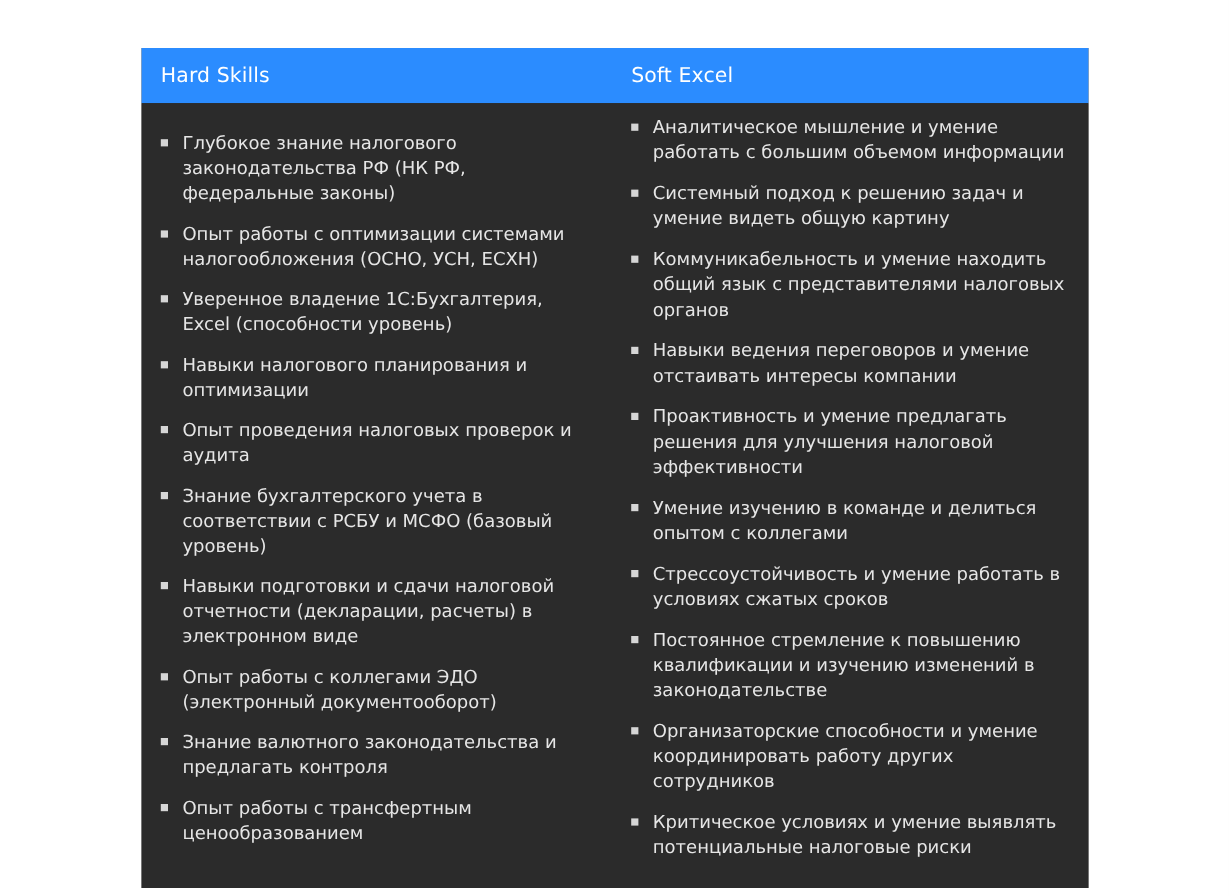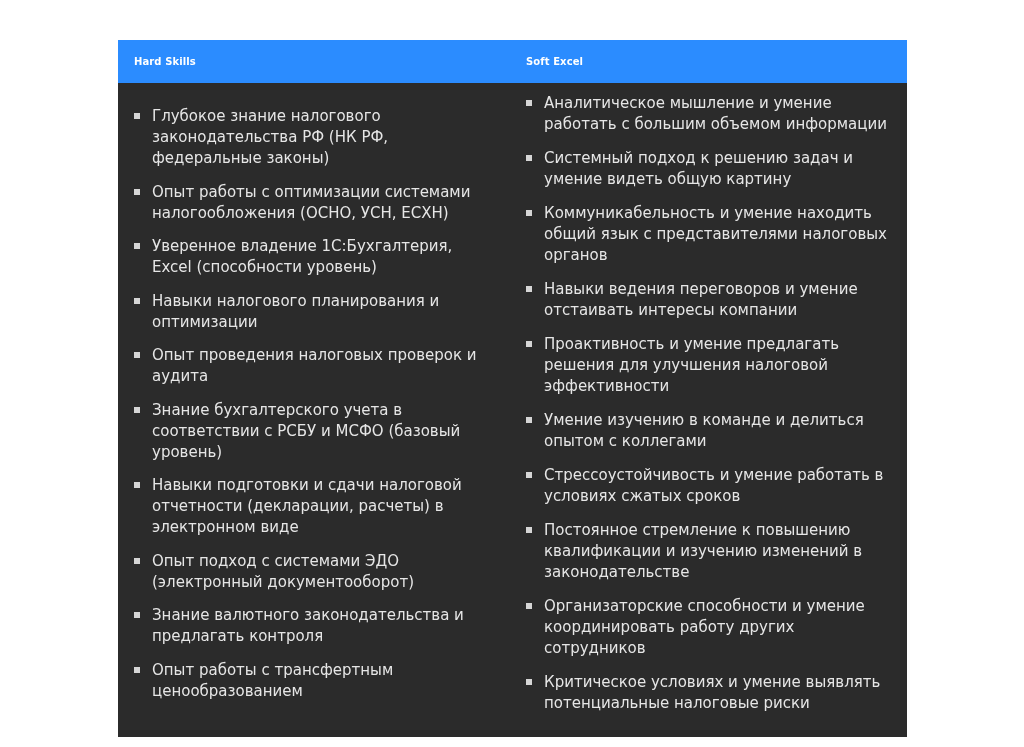--- a/index.html
+++ b/index.html
@@ -33,22 +33,22 @@
     table-layout: fixed;
     background: #2b2b2b;
   }
 
   .skills-table col.col-hard { width: 392px; }
   .skills-table col.col-soft { width: 397px; }
 
   .skills-table thead th {
     background: #2b8cff;
     color: #ffffff;
-    font-size: 10px;
-    font-weight: bold;
+    font-size: 17px;
+    font-weight: normal;
     text-align: left;
     padding: 13px 0 13px 16px;
     height: 17px;
     letter-spacing: 0.1px;
     vertical-align: middle;
     border: none;
   }
 
   .skills-table tbody td {
     background: #2b2b2b;
@@ -138,21 +138,21 @@
             <li>
               <span class="bullet-marker"></span>
               <span>Знание бухгалтерского учета в соответствии с РСБУ и МСФО (базовый уровень)</span>
             </li>
             <li>
               <span class="bullet-marker"></span>
               <span>Навыки подготовки и сдачи налоговой отчетности (декларации, расчеты) в электронном виде</span>
             </li>
             <li>
               <span class="bullet-marker"></span>
-              <span>Опыт подход с системами ЭДО (электронный документооборот)</span>
+              <span>Опыт работы с коллегами ЭДО (электронный документооборот)</span>
             </li>
             <li>
               <span class="bullet-marker"></span>
               <span>Знание валютного законодательства и предлагать контроля</span>
             </li>
             <li>
               <span class="bullet-marker"></span>
               <span>Опыт работы с трансфертным ценообразованием</span>
             </li>
           </ul>

